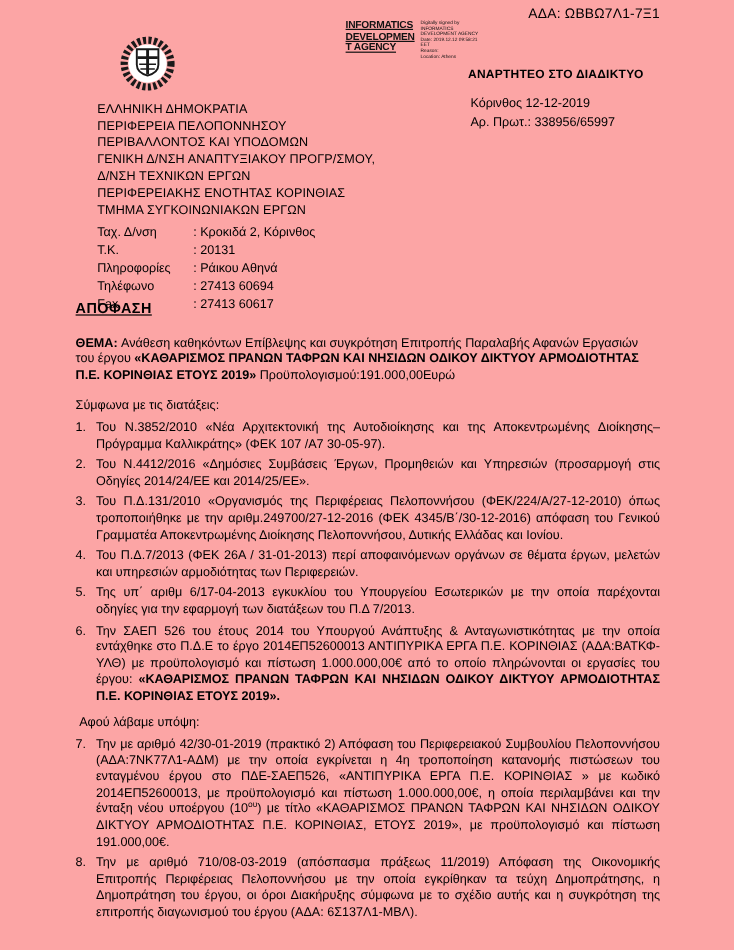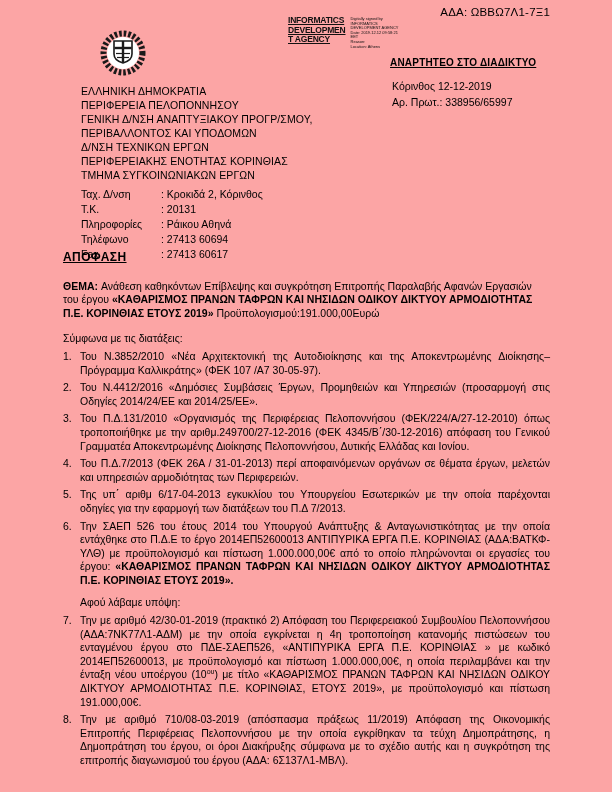--- a/index.html
+++ b/index.html
@@ -13,21 +13,21 @@
 
   
   .ada{position:absolute;top:6px;right:62px;font-size:11.5px;letter-spacing:.2px;}
 
   
   .stamp{position:absolute;left:288px;top:16px;display:flex;gap:5px;color:#111;}
   .stamp-agency{font-size:8.5px;font-weight:600;line-height:9.5px;letter-spacing:-.2px;white-space:pre;text-decoration:underline;}
   .stamp-sig{font-size:4px;line-height:4.6px;white-space:pre;transform:translateY(1px);}
 
   
-  .publish{position:absolute;left:390px;top:57px;width:160px;font-size:10px;font-weight:bold;text-decoration:underline;letter-spacing:.2px;}
+  .publish{position:absolute;left:390px;top:57px;width:160px;font-size:10px;font-weight:bold;letter-spacing:.2px;}
   .place-date{position:absolute;left:392px;top:80px;font-size:10.5px;}
   .protocol{position:absolute;left:392px;top:96px;font-size:10.5px;}
 
   
   .letterhead{position:absolute;left:81px;top:28px;width:280px;}
   .emblem{margin-left:14px;margin-bottom:3px;display:block;}
   .lh-line{font-size:10.5px;line-height:14px;letter-spacing:.1px;}
   .contact{margin-top:5px;font-size:10.5px;}
   .contact-row{display:flex;line-height:15px;}
   .contact-label{width:80px;flex:0 0 80px;}
@@ -35,21 +35,21 @@
 
   
   .body{position:absolute;left:63px;top:251px;width:487px;font-size:10.5px;line-height:13.6px;}
   .decision-title{text-align:left;font-weight:bold;font-size:12px;}
   .decision-title span{text-decoration:underline;letter-spacing:.4px;}
   .subject{margin-top:15px;}
   .legal-intro{margin-top:12px;margin-bottom:2px;}
   .li{display:flex;margin-top:4px;}
   .li-num{flex:0 0 17px;}
   .li-text{flex:1;text-align:justify;}
-  .consider-intro{margin-left:17px;margin-top:9px;margin-bottom:2px;}
+  .consider-intro{margin-left:3px;margin-top:9px;margin-bottom:2px;}
 </style>
 </head>
 <body>
 
 <div class="page">
 
   <div class="ada">ΑΔΑ: ΩΒΒΩ7Λ1-7Ξ1</div>
 
   <div class="stamp">
     <div class="stamp-agency"><span>INFORMATICS</span>
@@ -73,22 +73,22 @@
       <circle cx="28" cy="25" r="19.5" fill="none" stroke="#1a1a1a" stroke-width="6" stroke-dasharray="2.6 2"></circle>
       <circle cx="28" cy="25" r="16" fill="#ffffff" stroke="none"></circle>
       <path d="M19 13 h18 v13 q0 6.5 -9 9 q-9 -2.5 -9 -9 z" fill="#ffffff" stroke="#1a1a1a" stroke-width="1.6"></path>
       <line x1="28" y1="13" x2="28" y2="34" stroke="#1a1a1a" stroke-width="2.4"></line>
       <line x1="19.5" y1="20" x2="36.5" y2="20" stroke="#1a1a1a" stroke-width="2.4"></line>
       <line x1="21" y1="25.5" x2="35" y2="25.5" stroke="#1a1a1a" stroke-width="1.2"></line>
       <line x1="22" y1="29.5" x2="34" y2="29.5" stroke="#1a1a1a" stroke-width="1.2"></line>
     </svg>
     <div class="lh-line">ΕΛΛΗΝΙΚΗ ΔΗΜΟΚΡΑΤΙΑ</div>
     <div class="lh-line">ΠΕΡΙΦΕΡΕΙΑ ΠΕΛΟΠΟΝΝΗΣΟΥ</div>
+    <div class="lh-line">ΠΕΡΙΒΑΛΛΟΝΤΟΣ ΚΑΙ ΥΠΟΔΟΜΩΝ</div>
     <div class="lh-line">ΓΕΝΙΚΗ Δ/ΝΣΗ ΑΝΑΠΤΥΞΙΑΚΟΥ ΠΡΟΓΡ/ΣΜΟΥ,</div>
-    <div class="lh-line">ΠΕΡΙΒΑΛΛΟΝΤΟΣ ΚΑΙ ΥΠΟΔΟΜΩΝ</div>
     <div class="lh-line">Δ/ΝΣΗ ΤΕΧΝΙΚΩΝ ΕΡΓΩΝ</div>
     <div class="lh-line">ΠΕΡΙΦΕΡΕΙΑΚΗΣ ΕΝΟΤΗΤΑΣ ΚΟΡΙΝΘΙΑΣ</div>
     <div class="lh-line">ΤΜΗΜΑ ΣΥΓΚΟΙΝΩΝΙΑΚΩΝ ΕΡΓΩΝ</div>
 
     <div class="contact">
       <div class="contact-row">
         <span class="contact-label">Ταχ. Δ/νση</span>
         <span class="contact-value">: Κροκιδά 2, Κόρινθος</span>
       </div>
       <div class="contact-row">

